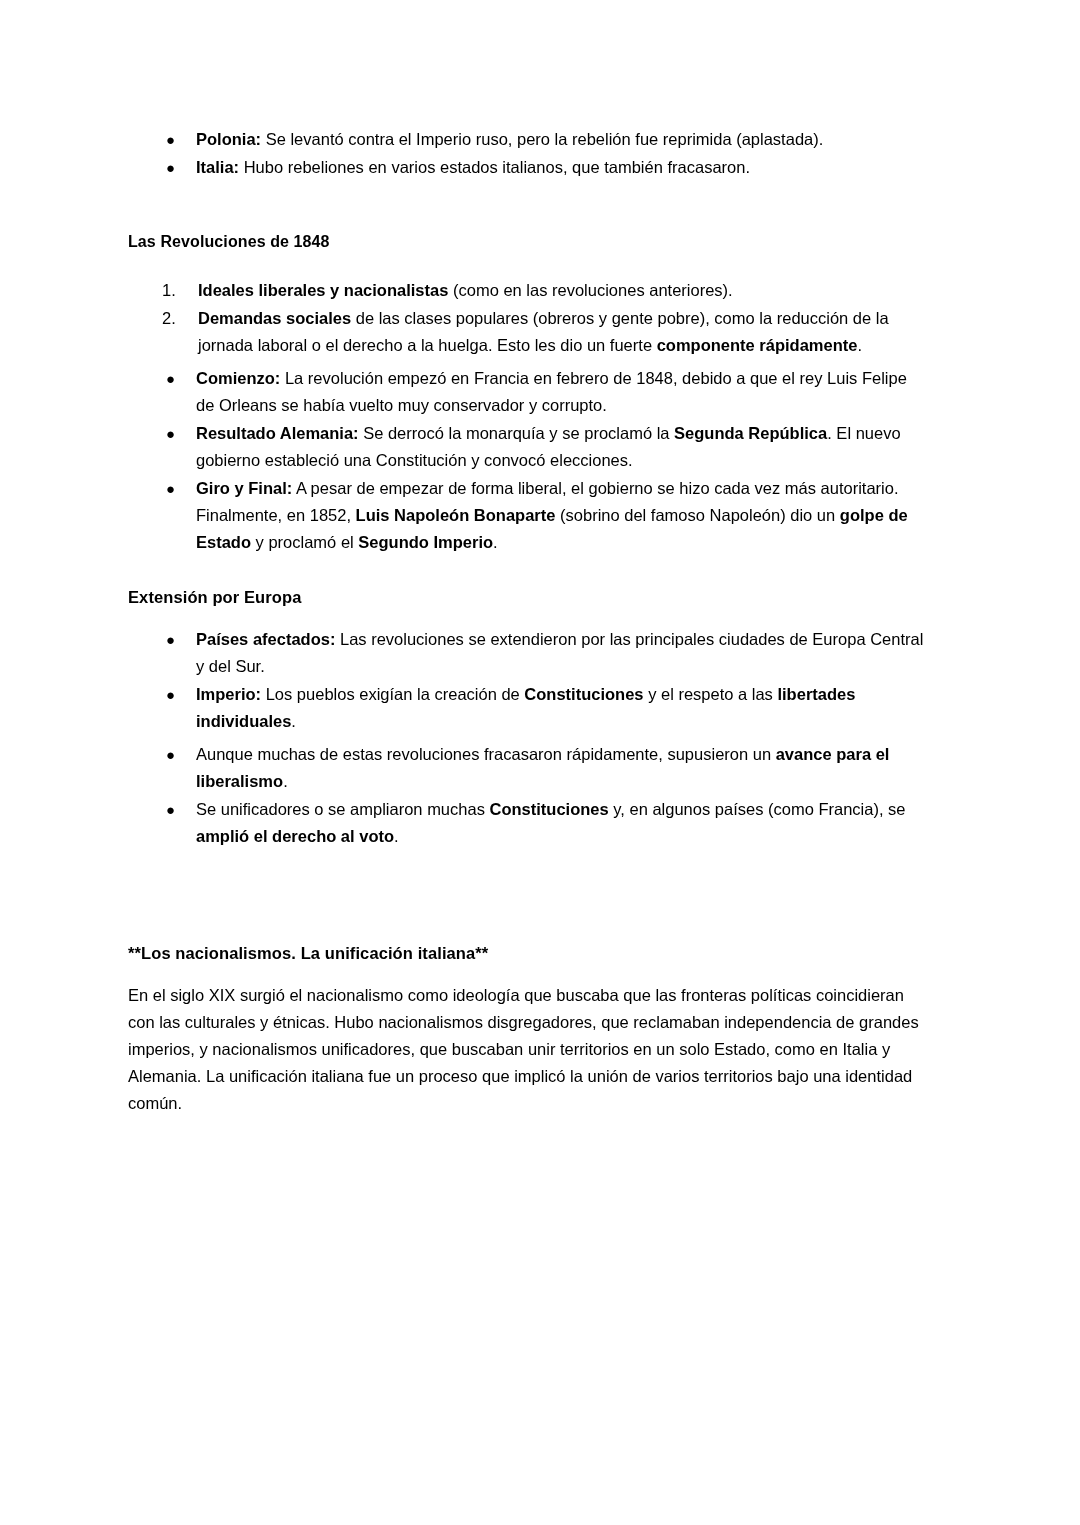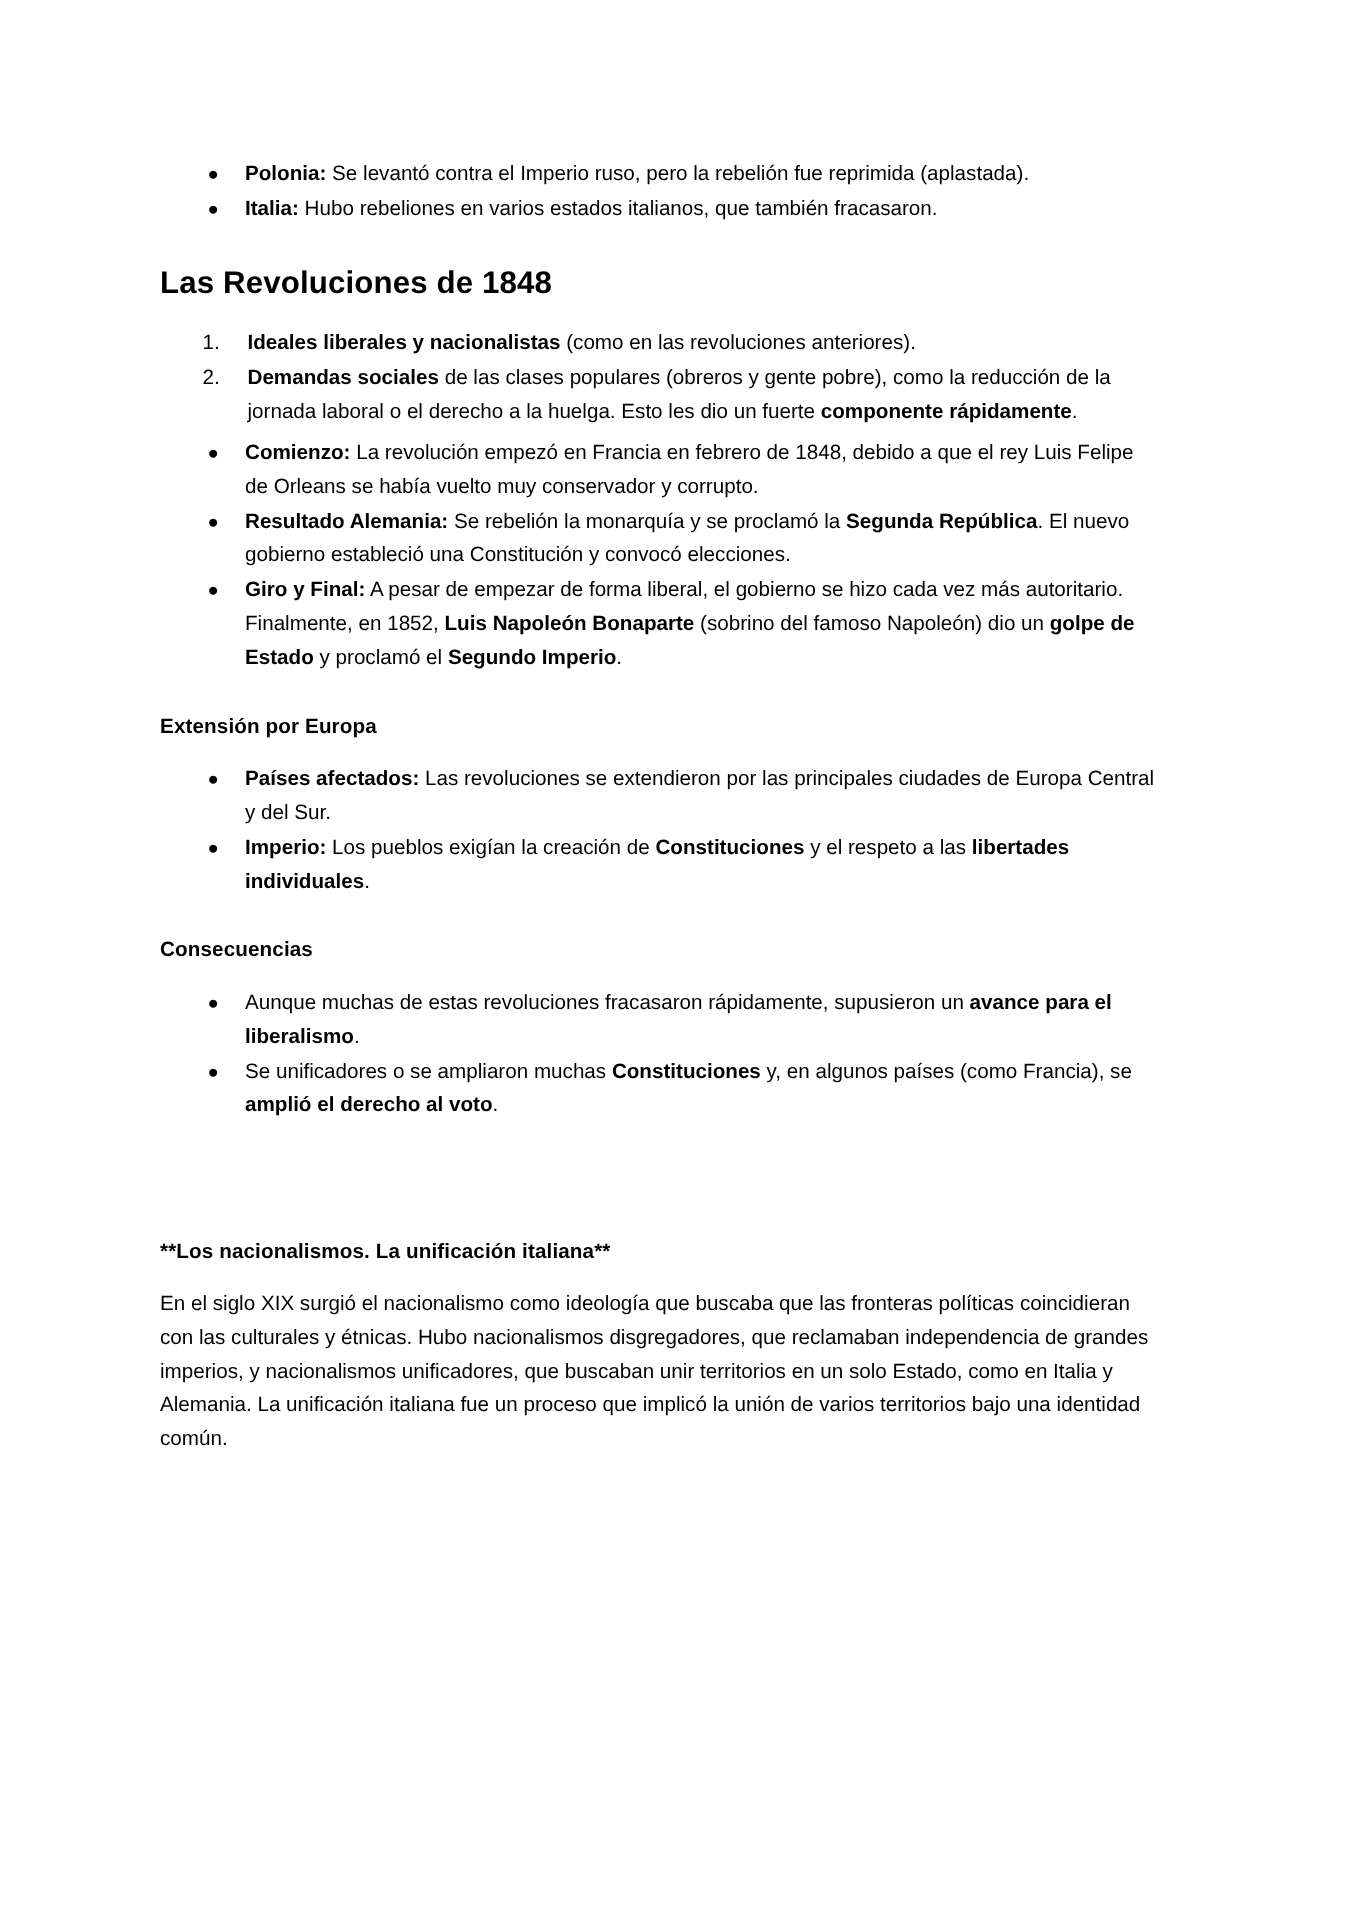--- a/index.html
+++ b/index.html
@@ -22,24 +22,24 @@
     padding: 120px 150px 0 128px;
     background: #ffffff;
     position: relative;
   }
   .doc-body {
     width: 800px;
   }
 
   
   h1.doc-h1 {
-    font-size: 25px;
+    font-size: 16px;
     line-height: 26px;
     font-weight: bold;
-    margin: 32px 0 22px 0;
+    margin: 48px 0 22px 0;
     letter-spacing: 0.1px;
   }
   h2.doc-h2 {
     font-size: 16.5px;
     line-height: 22px;
     font-weight: bold;
     margin: 30px 0 18px 0;
     letter-spacing: 0.1px;
   }
 
@@ -132,39 +132,38 @@
         <span class="num-marker">2.</span><span class="b">Demandas sociales</span><span> de las clases populares (obreros y gente pobre), como la reducción de la jornada laboral o el derecho a la huelga. Esto les dio un fuerte </span><span class="b">componente rápidamente</span><span>.</span>
       </li>
     </ol>
 
 
     <ul class="doc-ul">
       <li>
         <span class="bullet-marker">●</span><span class="b">Comienzo:</span><span class="rich"><span> La revolución empezó en Francia en febrero de 1848, debido a que el rey Luis Felipe de Orleans se había vuelto muy conservador y corrupto.</span></span>
       </li>
       <li>
-        <span class="bullet-marker">●</span><span class="b">Resultado Alemania:</span><span class="rich"><span> Se rebelión la monarquía y se proclamó la </span><span class="b">Segunda República</span><span>. El nuevo gobierno estableció una Constitución y convocó elecciones.</span></span>
+        <span class="bullet-marker">●</span><span class="b">Resultado Alemania:</span><span class="rich"><span> Se derrocó la monarquía y se proclamó la </span><span class="b">Segunda República</span><span>. El nuevo gobierno estableció una Constitución y convocó elecciones.</span></span>
       </li>
       <li>
         <span class="bullet-marker">●</span><span class="b">Giro y Final:</span><span class="rich"><span> A pesar de empezar de forma liberal, el gobierno se hizo cada vez más autoritario. Finalmente, en 1852, </span><span class="b">Luis Napoleón Bonaparte</span><span> (sobrino del famoso Napoleón) dio un </span><span class="b">golpe de Estado</span><span> y proclamó el </span><span class="b">Segundo Imperio</span><span>.</span></span>
       </li>
     </ul>
 
     <h2 class="doc-h2">Extensión por Europa</h2>
 
     <ul class="doc-ul">
       <li>
         <span class="bullet-marker">●</span><span class="b">Países afectados:</span><span class="rich"><span> Las revoluciones se extendieron por las principales ciudades de Europa Central y del Sur.</span></span>
       </li>
       <li>
         <span class="bullet-marker">●</span><span class="b">Imperio:</span><span class="rich"><span> Los pueblos exigían la creación de </span><span class="b">Constituciones</span><span> y el respeto a las </span><span class="b">libertades individuales</span><span>.</span></span>
       </li>
     </ul>
 
-    <h2 class="doc-h2">Consecuencias</h2>
 
     <ul class="doc-ul">
       <li>
         <span class="bullet-marker">●</span><span class="rich"><span>Aunque muchas de estas revoluciones fracasaron rápidamente, supusieron un </span><span class="b">avance para el liberalismo</span><span>.</span></span>
       </li>
       <li>
         <span class="bullet-marker">●</span><span class="rich"><span>Se unificadores o se ampliaron muchas </span><span class="b">Constituciones</span><span> y, en algunos países (como Francia), se </span><span class="b">amplió el derecho al voto</span><span>.</span></span>
       </li>
     </ul>
 

